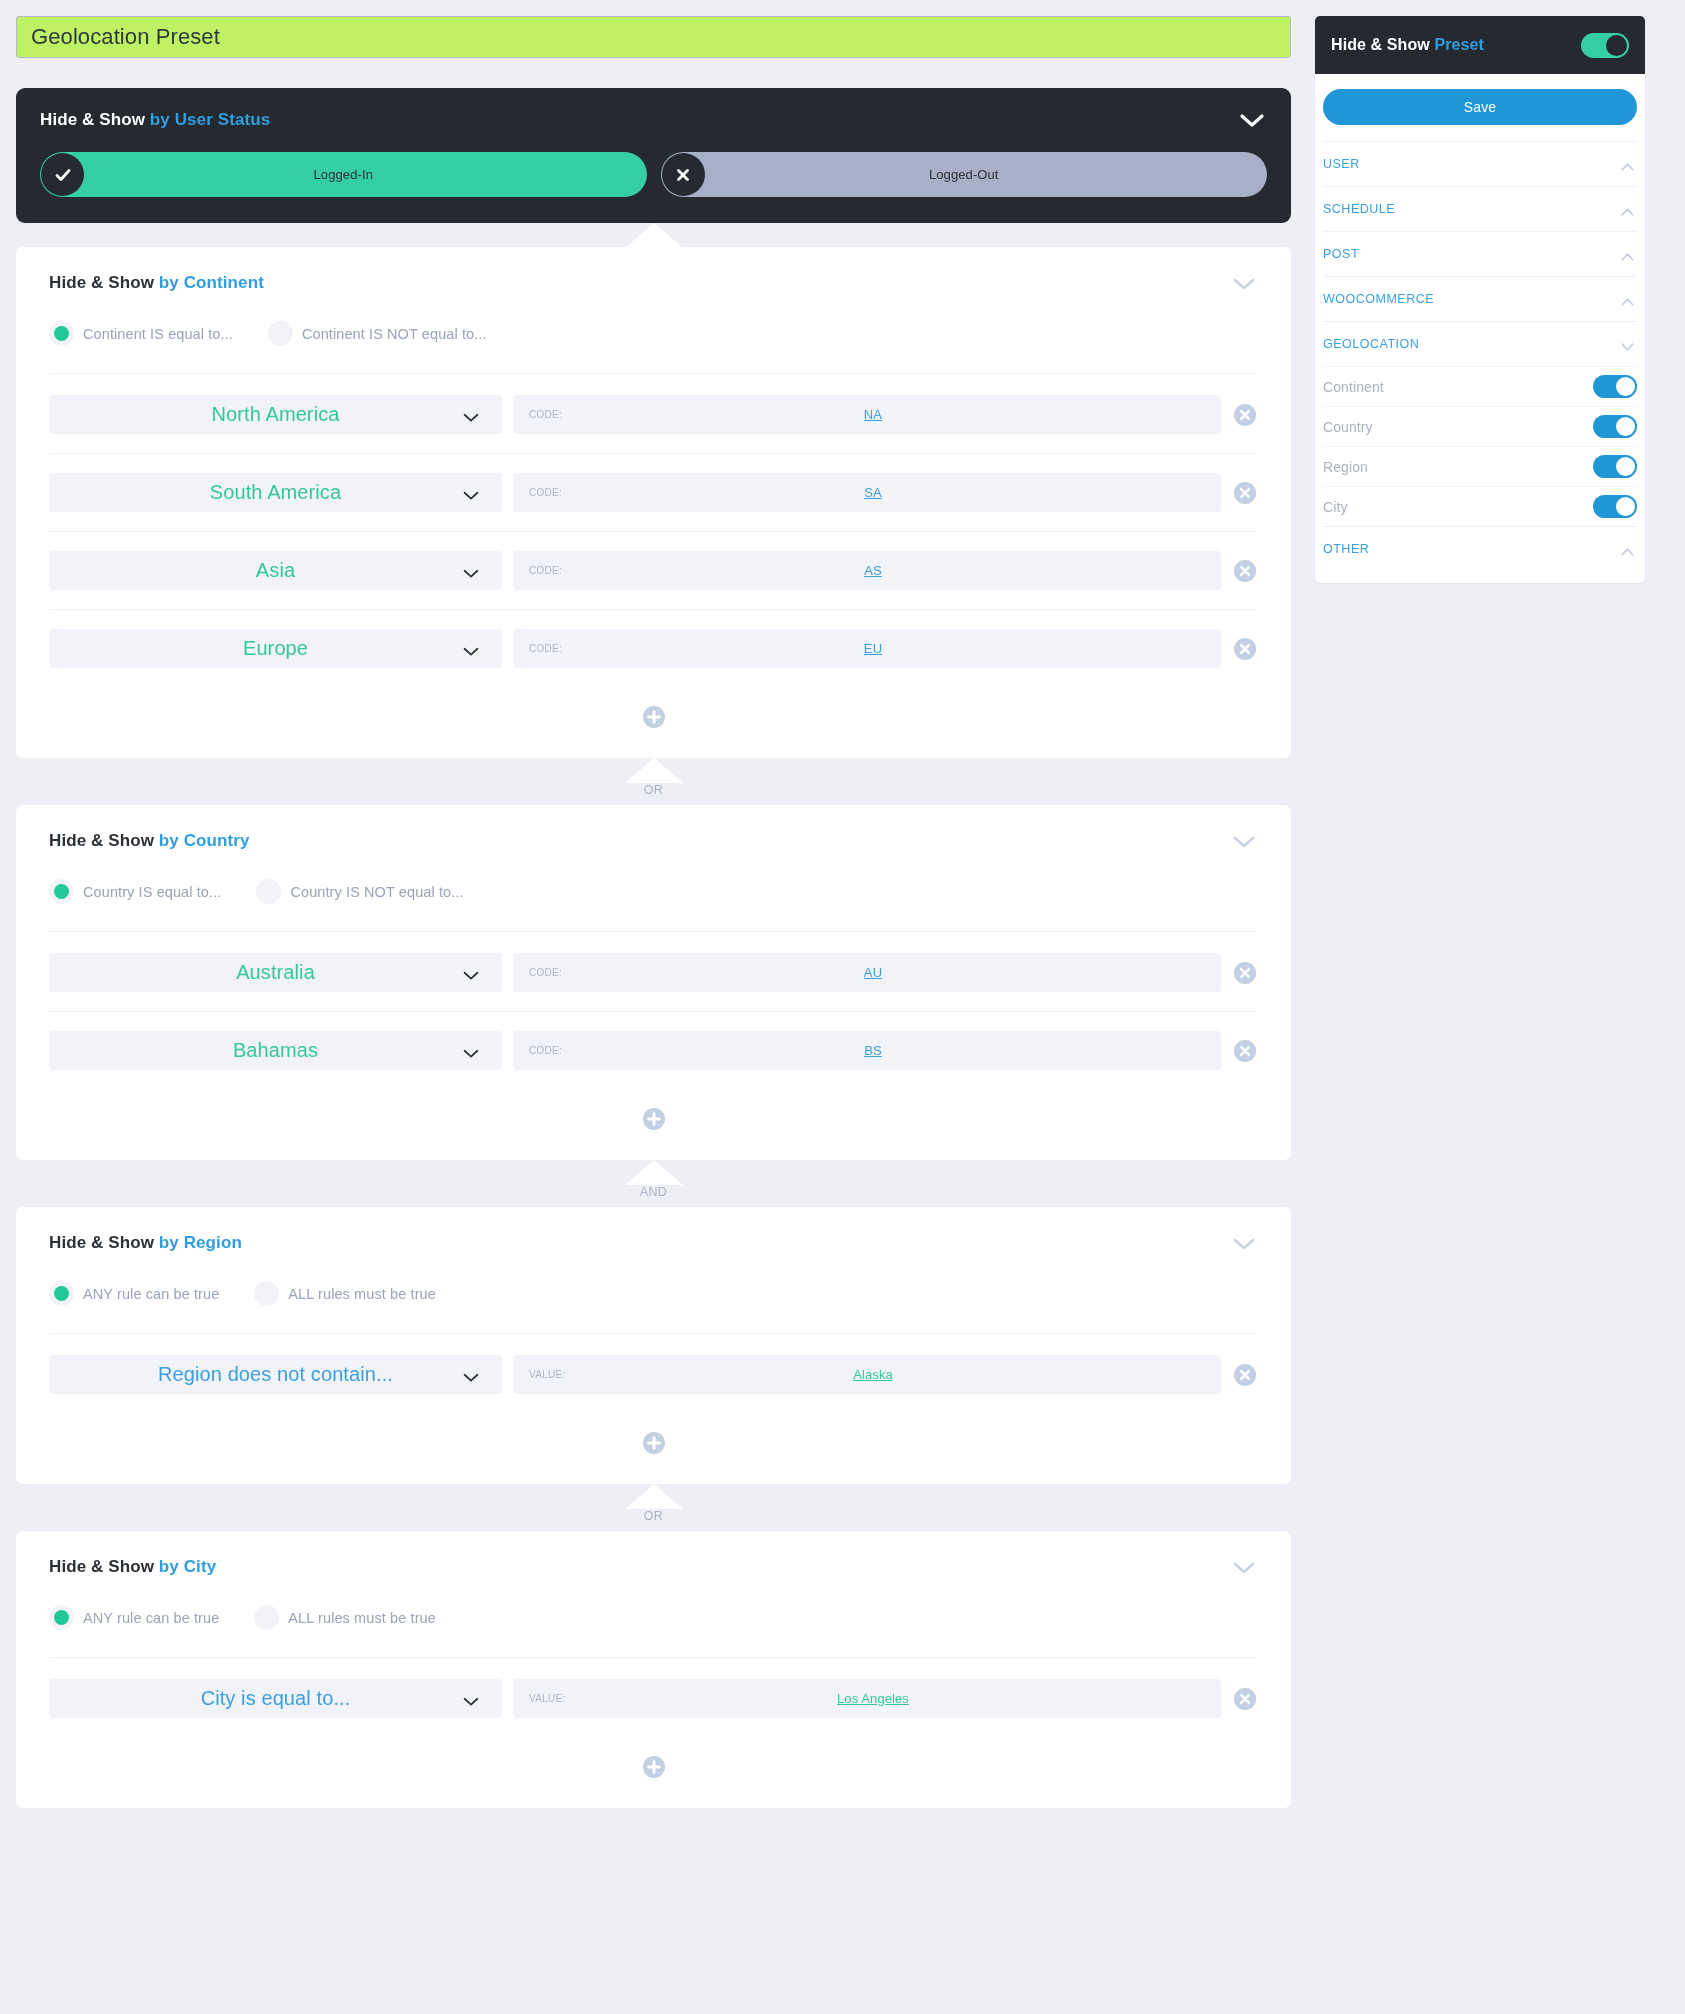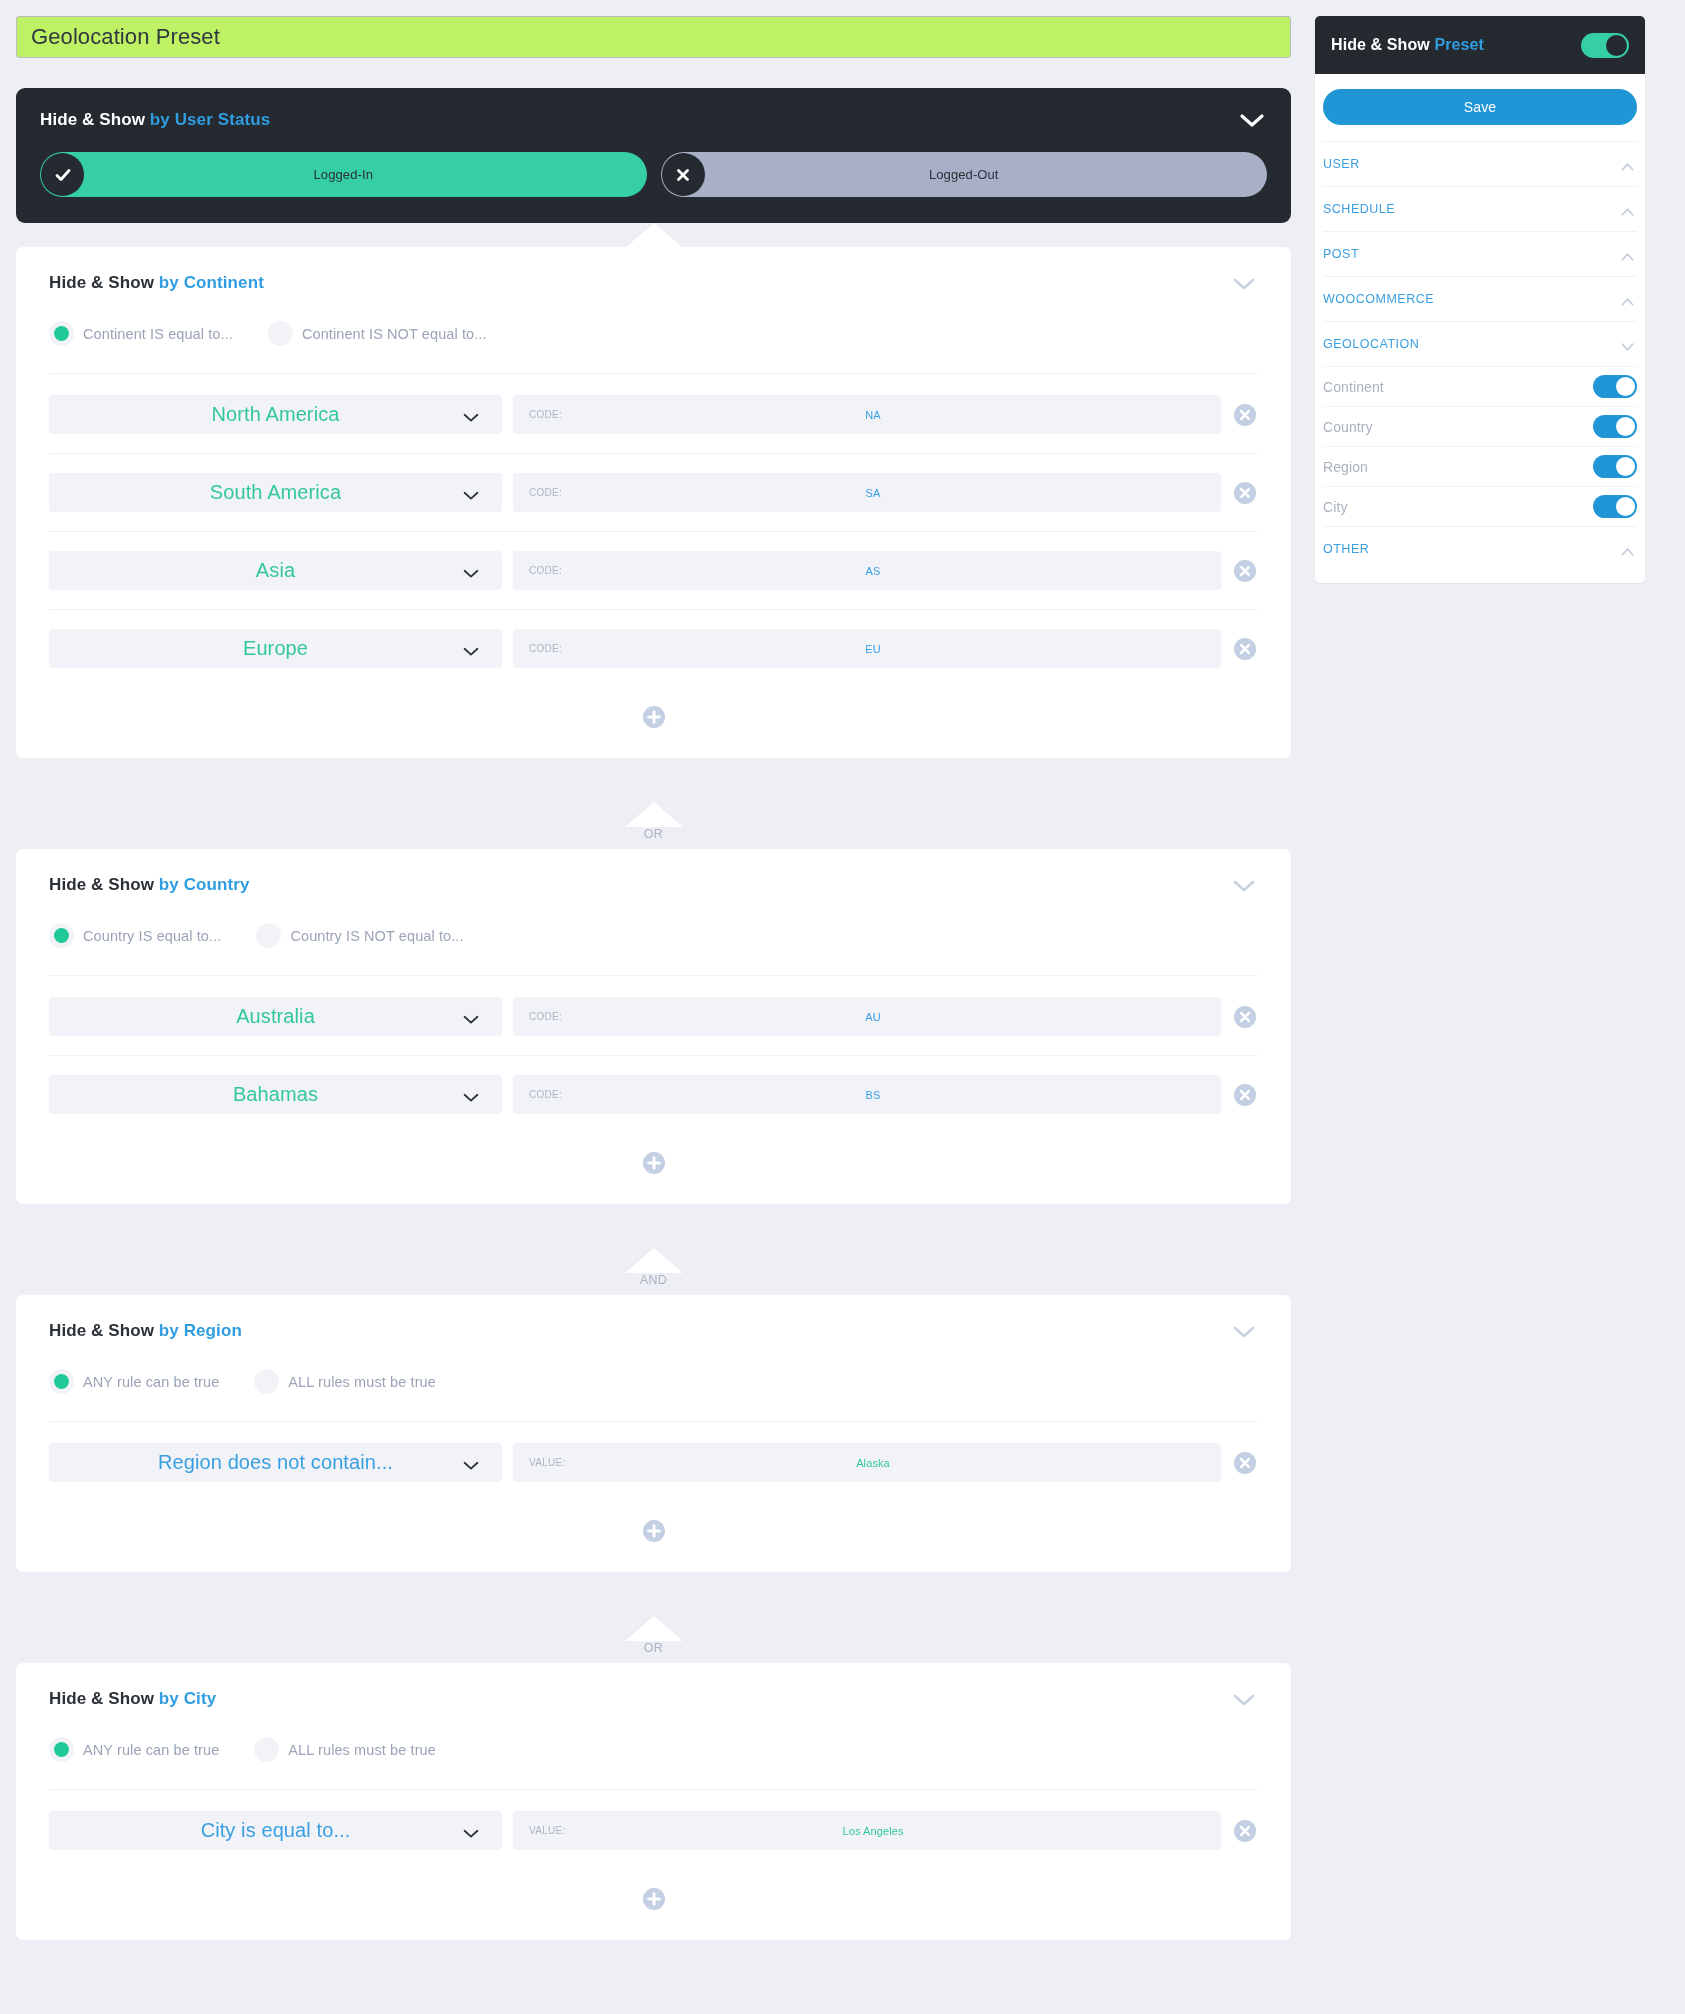--- a/index.html
+++ b/index.html
@@ -168,41 +168,41 @@
   }
   .valbox .vlabel {
     font-size: 10px;
     color: #aeb5c2;
     letter-spacing: .3px;
   }
   .valbox .vval {
     position: absolute;
     left: 12px; right: 0;
     text-align: center;
-    font-size: 11px;
+    font-size: 13px;
     color: #3a9fe0;
     letter-spacing: .1px;
     pointer-events: none;
+    text-decoration: underline;
   }
   .valbox .vval.green { color: #34c79c; }
 
   .rm-icon { width: 26px; height: 26px; flex: 0 0 26px; cursor: pointer; }
 
   .add-row {
     display: flex;
     justify-content: center;
     padding: 17px 0 28px 0;
   }
   .add-icon { width: 26px; height: 26px; cursor: pointer; }
 
   
   .connector {
     height: 47px;
     position: relative;
-    margin-top: 44px;
   }
   .connector .tri {
     position: absolute;
     left: 50%;
     top: 0;
     transform: translateX(-50%);
     width: 0; height: 0;
     border-left: 29px solid transparent;
     border-right: 29px solid transparent;
     border-bottom: 25px solid #ffffff;

